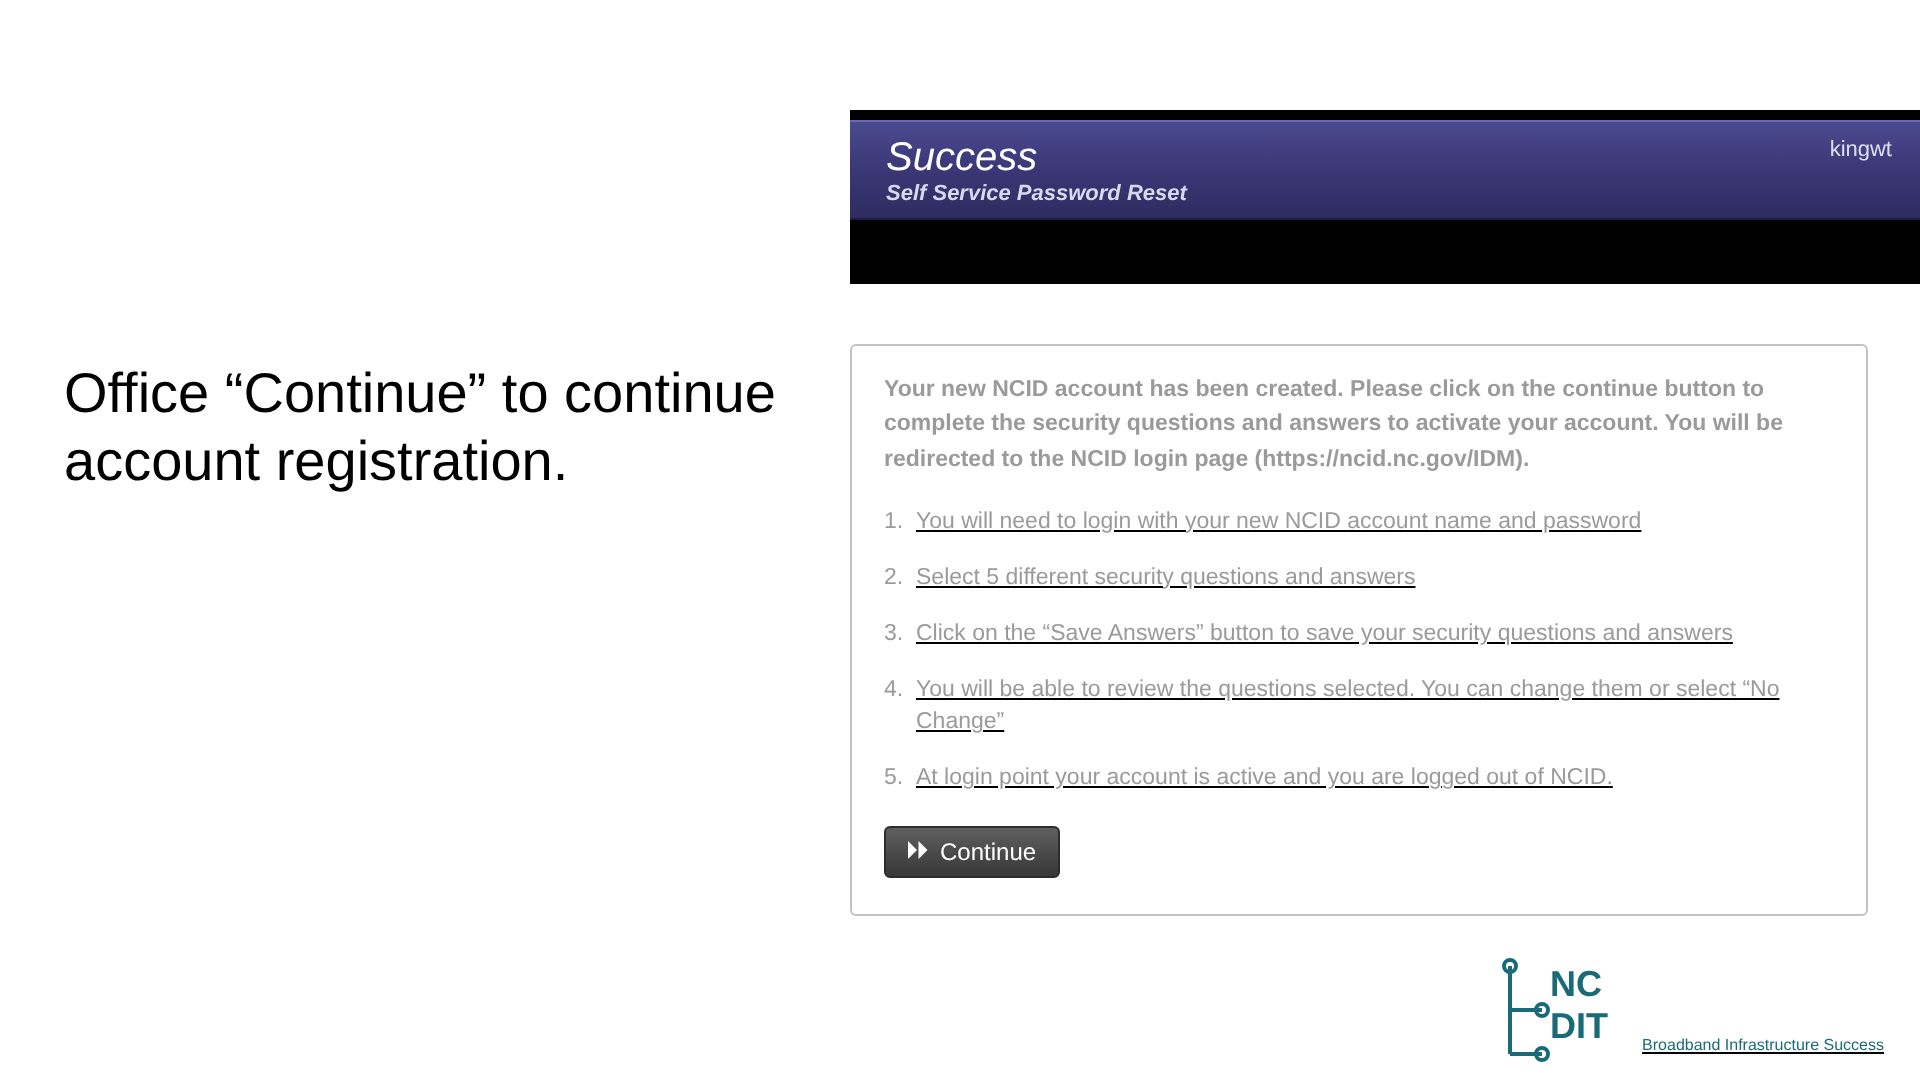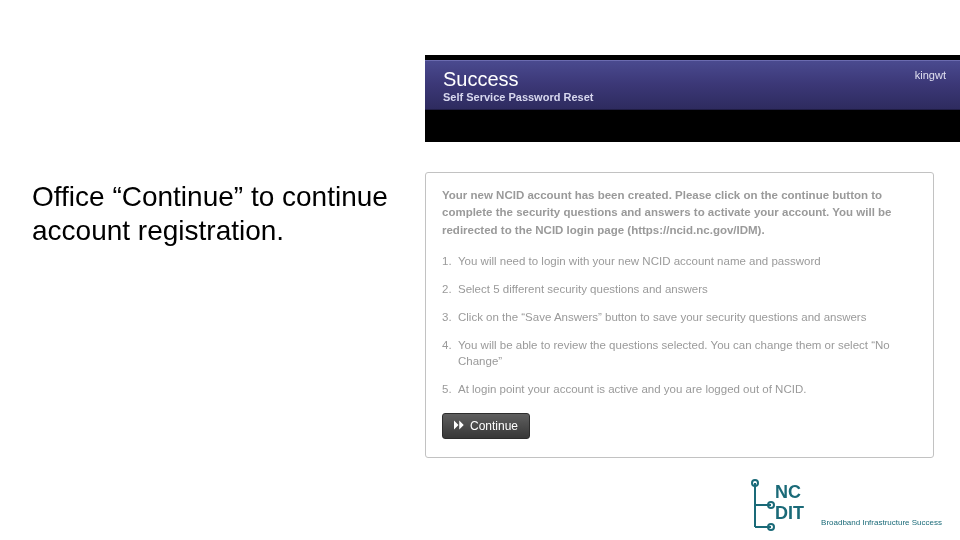--- a/index.html
+++ b/index.html
@@ -26,21 +26,21 @@
       right: 0;
       height: 50px;
       background: linear-gradient(to bottom, #4a4a8f 0%, #3b3776 50%, #2e2b5f 100%);
       border-top: 1px solid #6b6bb0;
       border-bottom: 1px solid #201d44;
       display: flex;
       align-items: center;
       justify-content: space-between;
       padding: 0 14px 0 18px;
     }
-    .header-left { color: #ffffff; }
+    .header-left { color: #ffffff; font-style: italic; }
     .header-title {
       font-size: 20px;
       font-weight: 300;
       line-height: 1.1;
     }
     .header-subtitle {
       font-size: 11px;
       font-weight: 600;
       color: #d8d8ef;
       margin-top: 1px;
@@ -82,20 +82,21 @@
     .panel-intro {
       font-size: 11.5px;
       color: #9a9a9a;
       font-weight: 600;
       line-height: 1.5;
       margin-bottom: 14px;
     }
     .steps {
       list-style: none;
       counter-reset: step;
+      text-decoration: underline;
     }
     .steps li {
       counter-increment: step;
       font-size: 11.5px;
       color: #9a9a9a;
       line-height: 1.4;
       margin-bottom: 12px;
       padding-left: 16px;
       position: relative;
     }
@@ -122,20 +123,21 @@
       height: 10px;
       fill: #ffffff;
     }
     .logo-area {
       position: absolute;
       right: 18px;
       bottom: 8px;
       display: flex;
       align-items: flex-end;
       gap: 6px;
+      text-decoration: underline;
     }
     .logo-svg {
       width: 70px;
       height: 55px;
     }
     .logo-svg line, .logo-svg circle.empty {
       stroke: #1a6a78;
       stroke-width: 2;
       fill: none;
     }

